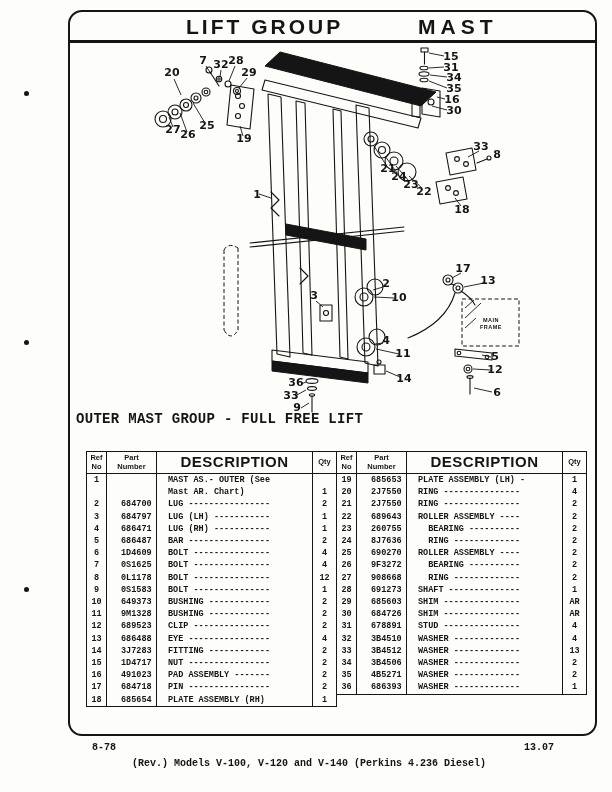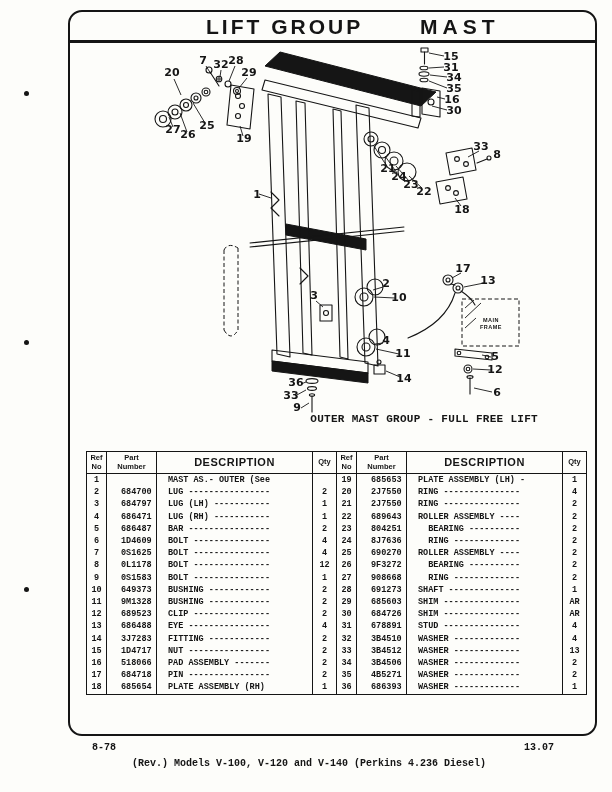--- a/index.html
+++ b/index.html
@@ -10,50 +10,50 @@
     font-family:"Liberation Mono", monospace;
   }
   .punch { position:absolute; left:24px; width:5px; height:5px; border-radius:50%; background:#151515; }
   .frame {
     position:absolute; left:68px; top:10px; width:529px; height:726px;
     border:2.5px solid #151515; border-radius:14px;
   }
   .header-rule { position:absolute; left:70px; top:40px; width:525px; height:2.5px; background:#151515; }
   .title {
     position:absolute; top:15px; font-family:"Liberation Sans", sans-serif;
-    font-weight:bold; font-size:21px; letter-spacing:3px; white-space:nowrap;margin-left:20px;
+    font-weight:bold; font-size:21px; letter-spacing:3px; white-space:nowrap;
   }
   .title-left  { left:186px; }
-  .title-right { left:400px; letter-spacing:5px; }
+  .title-right { left:418px; letter-spacing:5px; }
 
   #diagram-svg { position:absolute; left:0; top:0; }
   #diagram-svg .ink  { stroke:#151515; fill:none; stroke-width:1.1; stroke-linejoin:round; stroke-linecap:round; }
   #diagram-svg .inkfill { stroke:#151515; fill:#151515; stroke-width:1; stroke-linejoin:round; }
   #diagram-svg .thin { stroke:#151515; fill:none; stroke-width:.9; }
   #diagram-svg .dash { stroke:#151515; fill:none; stroke-width:1; stroke-dasharray:4 2.5; }
   .callout { font:bold 11px "DejaVu Sans", sans-serif; fill:#151515; text-anchor:middle; }
   .mf { font:bold 5.5px "Liberation Sans", sans-serif; fill:#151515; text-anchor:middle; letter-spacing:.5px; }
 
   .caption {
-    position:absolute; left:76px; top:413px; width:462px; text-align:right;
-    font-weight:bold; font-size:11px; line-height:12.5px; letter-spacing:.3px;
+    position:absolute; left:76px; top:413px; width:462px; text-align:left;
+    font-weight:bold; font-size:14px; line-height:12.5px; letter-spacing:.3px;
   }
 
   .parts {
     position:absolute; top:451px; border-collapse:collapse; table-layout:fixed;
     border:1.6px solid #151515; background:#fdfdfa;
   }
   .parts-left  { left:86px;  width:250px; }
   .parts-right { left:336px; width:250px; }
   .parts th {
     font-family:"Liberation Sans", sans-serif; font-weight:bold; font-size:7.5px;
     line-height:8.5px; text-align:center; vertical-align:middle; height:22px;
     border-bottom:1.6px solid #151515; border-left:1px solid #151515; border-right:1px solid #151515;
   }
-  .parts th.c-desc { font-size:11px; letter-spacing:.5px; }
+  .parts th.c-desc { font-size:15px; letter-spacing:.5px; }
   .parts td {
     font-size:8.5px; font-weight:bold; line-height:12.2px; height:12.2px;
     border-left:1px solid #151515; border-right:1px solid #151515;
     white-space:pre; overflow:hidden; vertical-align:top;
   }
   .parts td.col-ref  { text-align:center; }
   .parts td.col-part { padding-left:14px; }
   .parts td.col-desc { padding-left:11px; }
   .parts td.col-qty  { text-align:center; }
 
@@ -298,20 +298,26 @@
       </tr>
     </thead>
     <tbody id="tbody-left">
         <tr>
           <td class="col-ref">1</td>
           <td class="col-part"></td>
           <td class="col-desc">MAST AS.- OUTER (See</td>
           <td class="col-qty"></td>
         </tr>
         <tr>
+          <td class="col-ref"></td>
+          <td class="col-part"></td>
+          <td class="col-desc">Mast AR. Chart)</td>
+          <td class="col-qty">1</td>
+        </tr>
+        <tr>
           <td class="col-ref">2</td>
           <td class="col-part">684700</td>
           <td class="col-desc">LUG ----------------</td>
           <td class="col-qty">2</td>
         </tr>
         <tr>
           <td class="col-ref">3</td>
           <td class="col-part">684797</td>
           <td class="col-desc">LUG (LH) -----------</td>
           <td class="col-qty">1</td>
@@ -383,21 +389,21 @@
           <td class="col-qty">2</td>
         </tr>
         <tr>
           <td class="col-ref">15</td>
           <td class="col-part">1D4717</td>
           <td class="col-desc">NUT ----------------</td>
           <td class="col-qty">2</td>
         </tr>
         <tr>
           <td class="col-ref">16</td>
-          <td class="col-part">518066</td>
+          <td class="col-part">491023</td>
           <td class="col-desc">PAD ASSEMBLY -------</td>
           <td class="col-qty">2</td>
         </tr>
         <tr>
           <td class="col-ref">17</td>
           <td class="col-part">684718</td>
           <td class="col-desc">PIN ----------------</td>
           <td class="col-qty">2</td>
         </tr>
         <tr>
@@ -450,21 +456,21 @@
           <td class="col-qty">2</td>
         </tr>
         <tr>
           <td class="col-ref">22</td>
           <td class="col-part">689643</td>
           <td class="col-desc">ROLLER ASSEMBLY ----</td>
           <td class="col-qty">2</td>
         </tr>
         <tr>
           <td class="col-ref">23</td>
-          <td class="col-part">804251</td>
+          <td class="col-part">260755</td>
           <td class="col-desc">  BEARING ----------</td>
           <td class="col-qty">2</td>
         </tr>
         <tr>
           <td class="col-ref">24</td>
           <td class="col-part">8J7636</td>
           <td class="col-desc">  RING -------------</td>
           <td class="col-qty">2</td>
         </tr>
         <tr>

